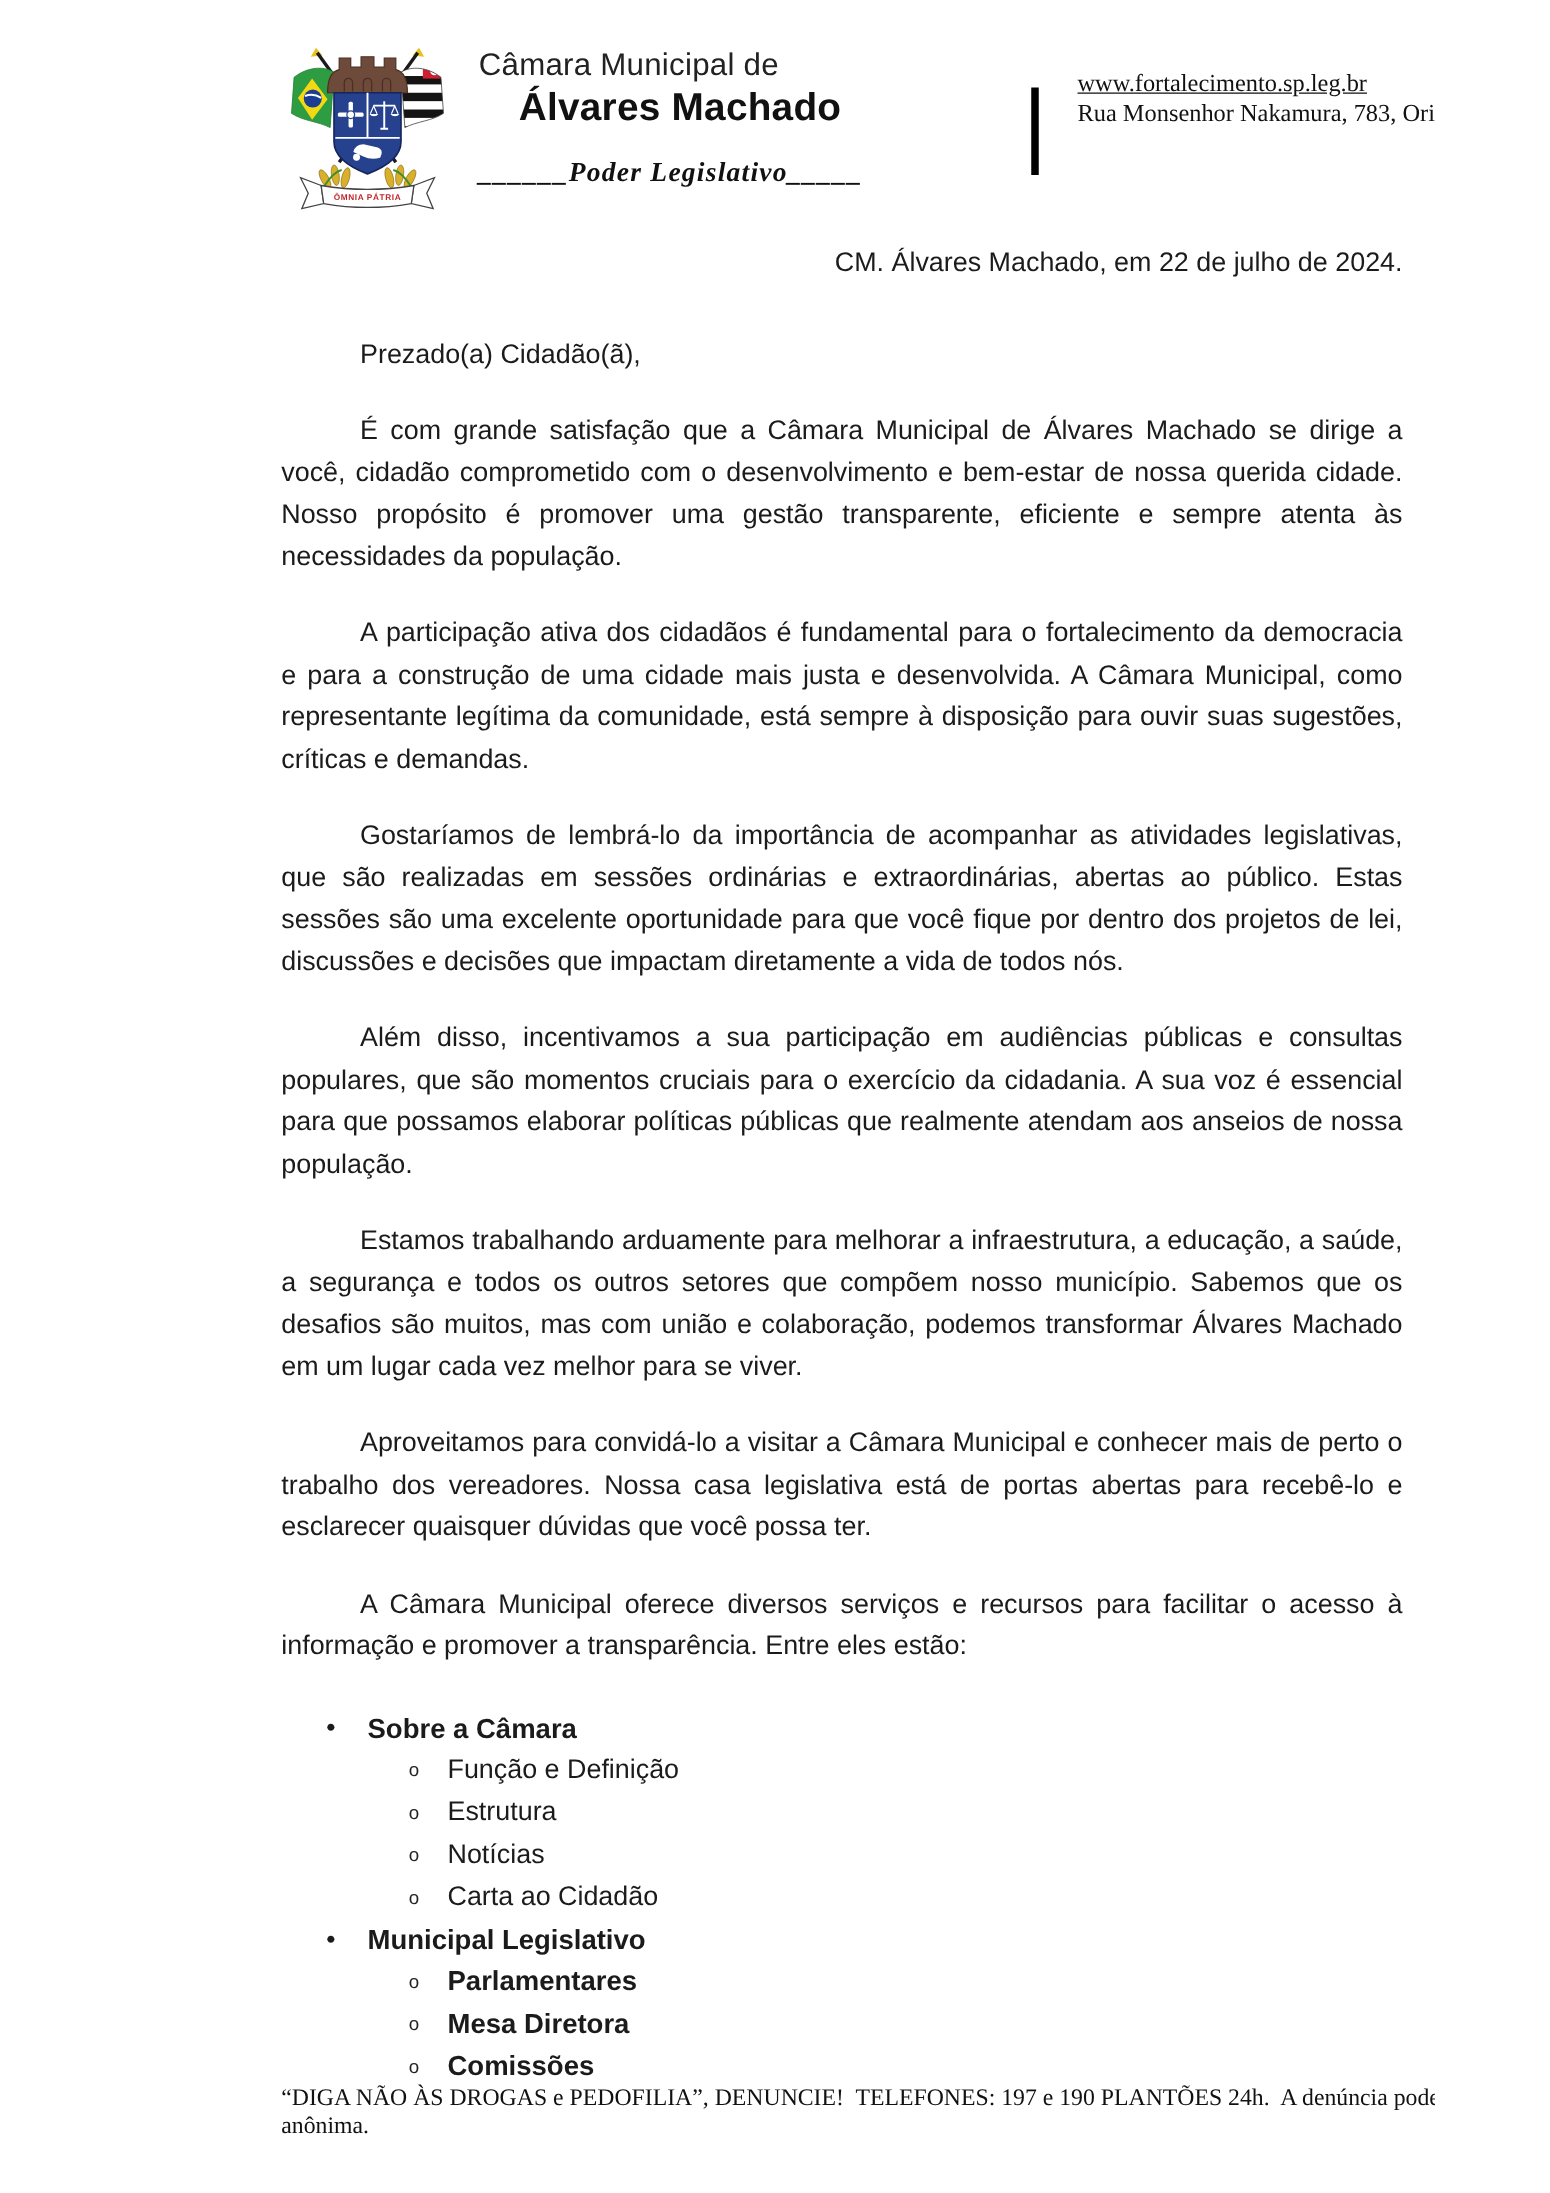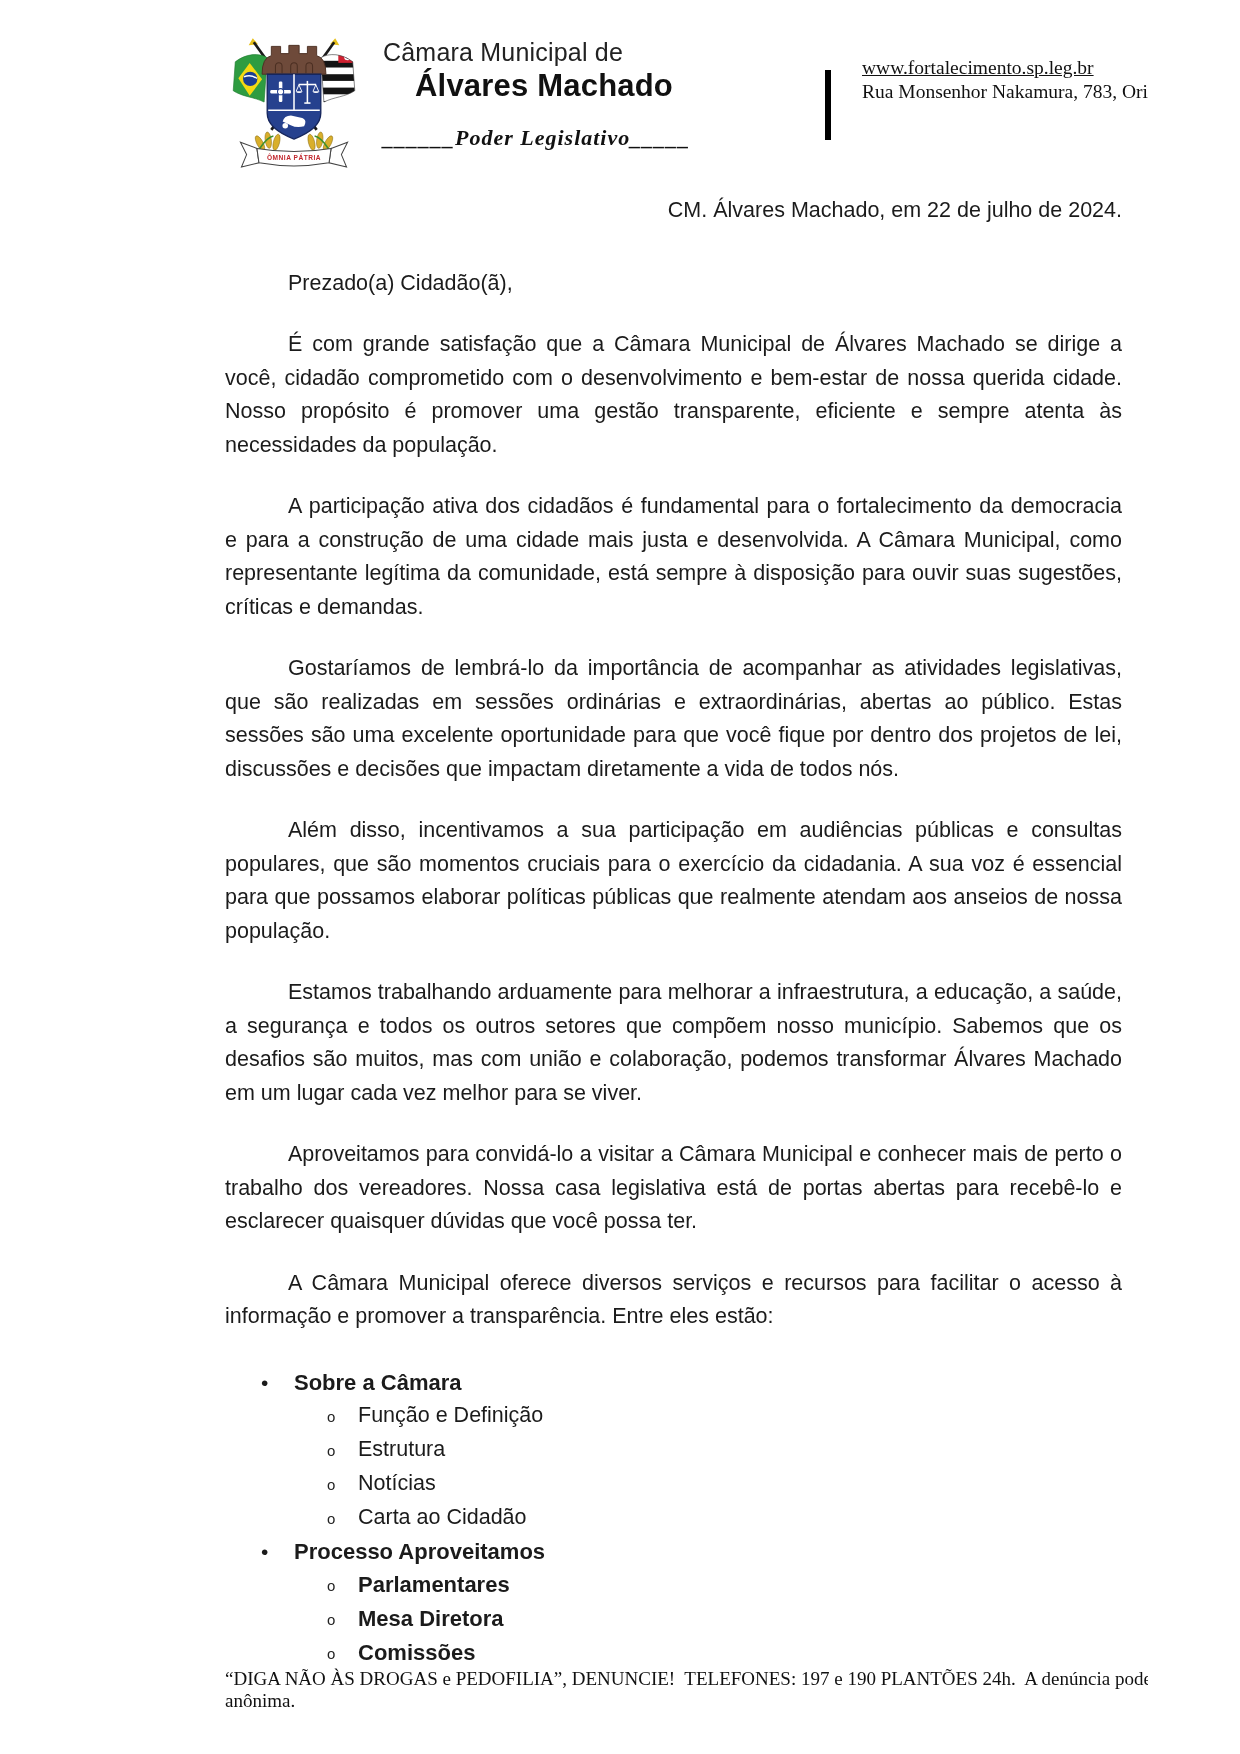--- a/index.html
+++ b/index.html
@@ -213,21 +213,21 @@
             <div class="svc-sub">
             <span class="sub-bullet">o</span>
             <span class="svc-sub-label">Carta ao Cidadão</span>
           </div>
           </div>
       </div>
 
       <div class="svc-group bold-subs">
         <div class="svc-main">
           <span class="bullet">•</span>
-          <span class="svc-title">Processo Aproveitamos</span>
+          <span class="svc-title">Municipal Legislativo</span>
         </div>
         <div class="svc-subs">
 
         <div class="svc-sub">
             <span class="sub-bullet">o</span>
             <span class="svc-sub-label">Parlamentares</span>
           </div>
             <div class="svc-sub">
             <span class="sub-bullet">o</span>
             <span class="svc-sub-label">Mesa Diretora</span>

